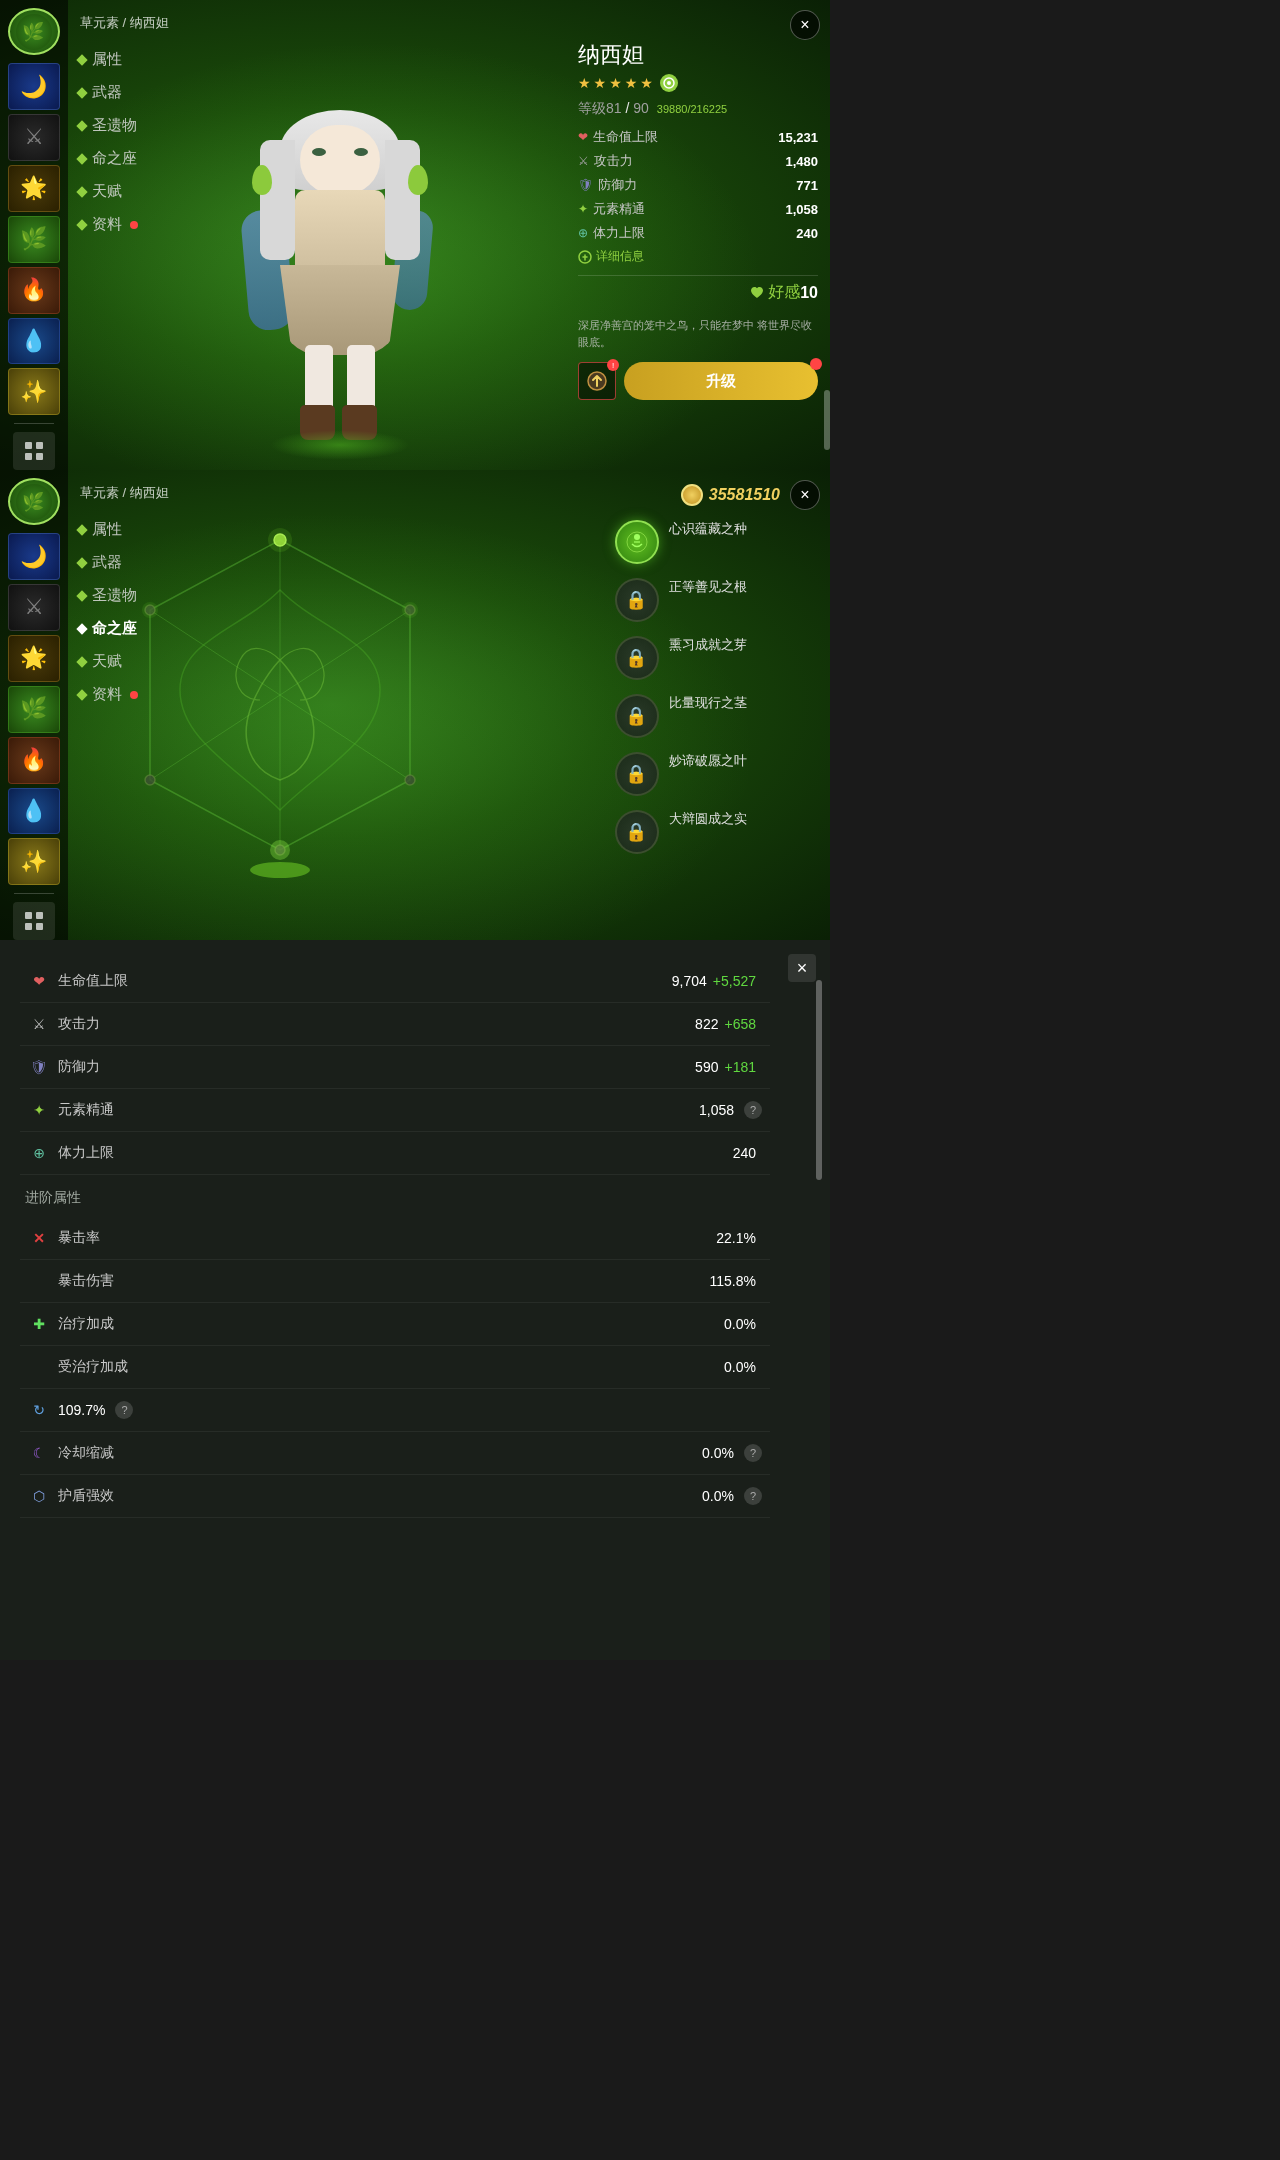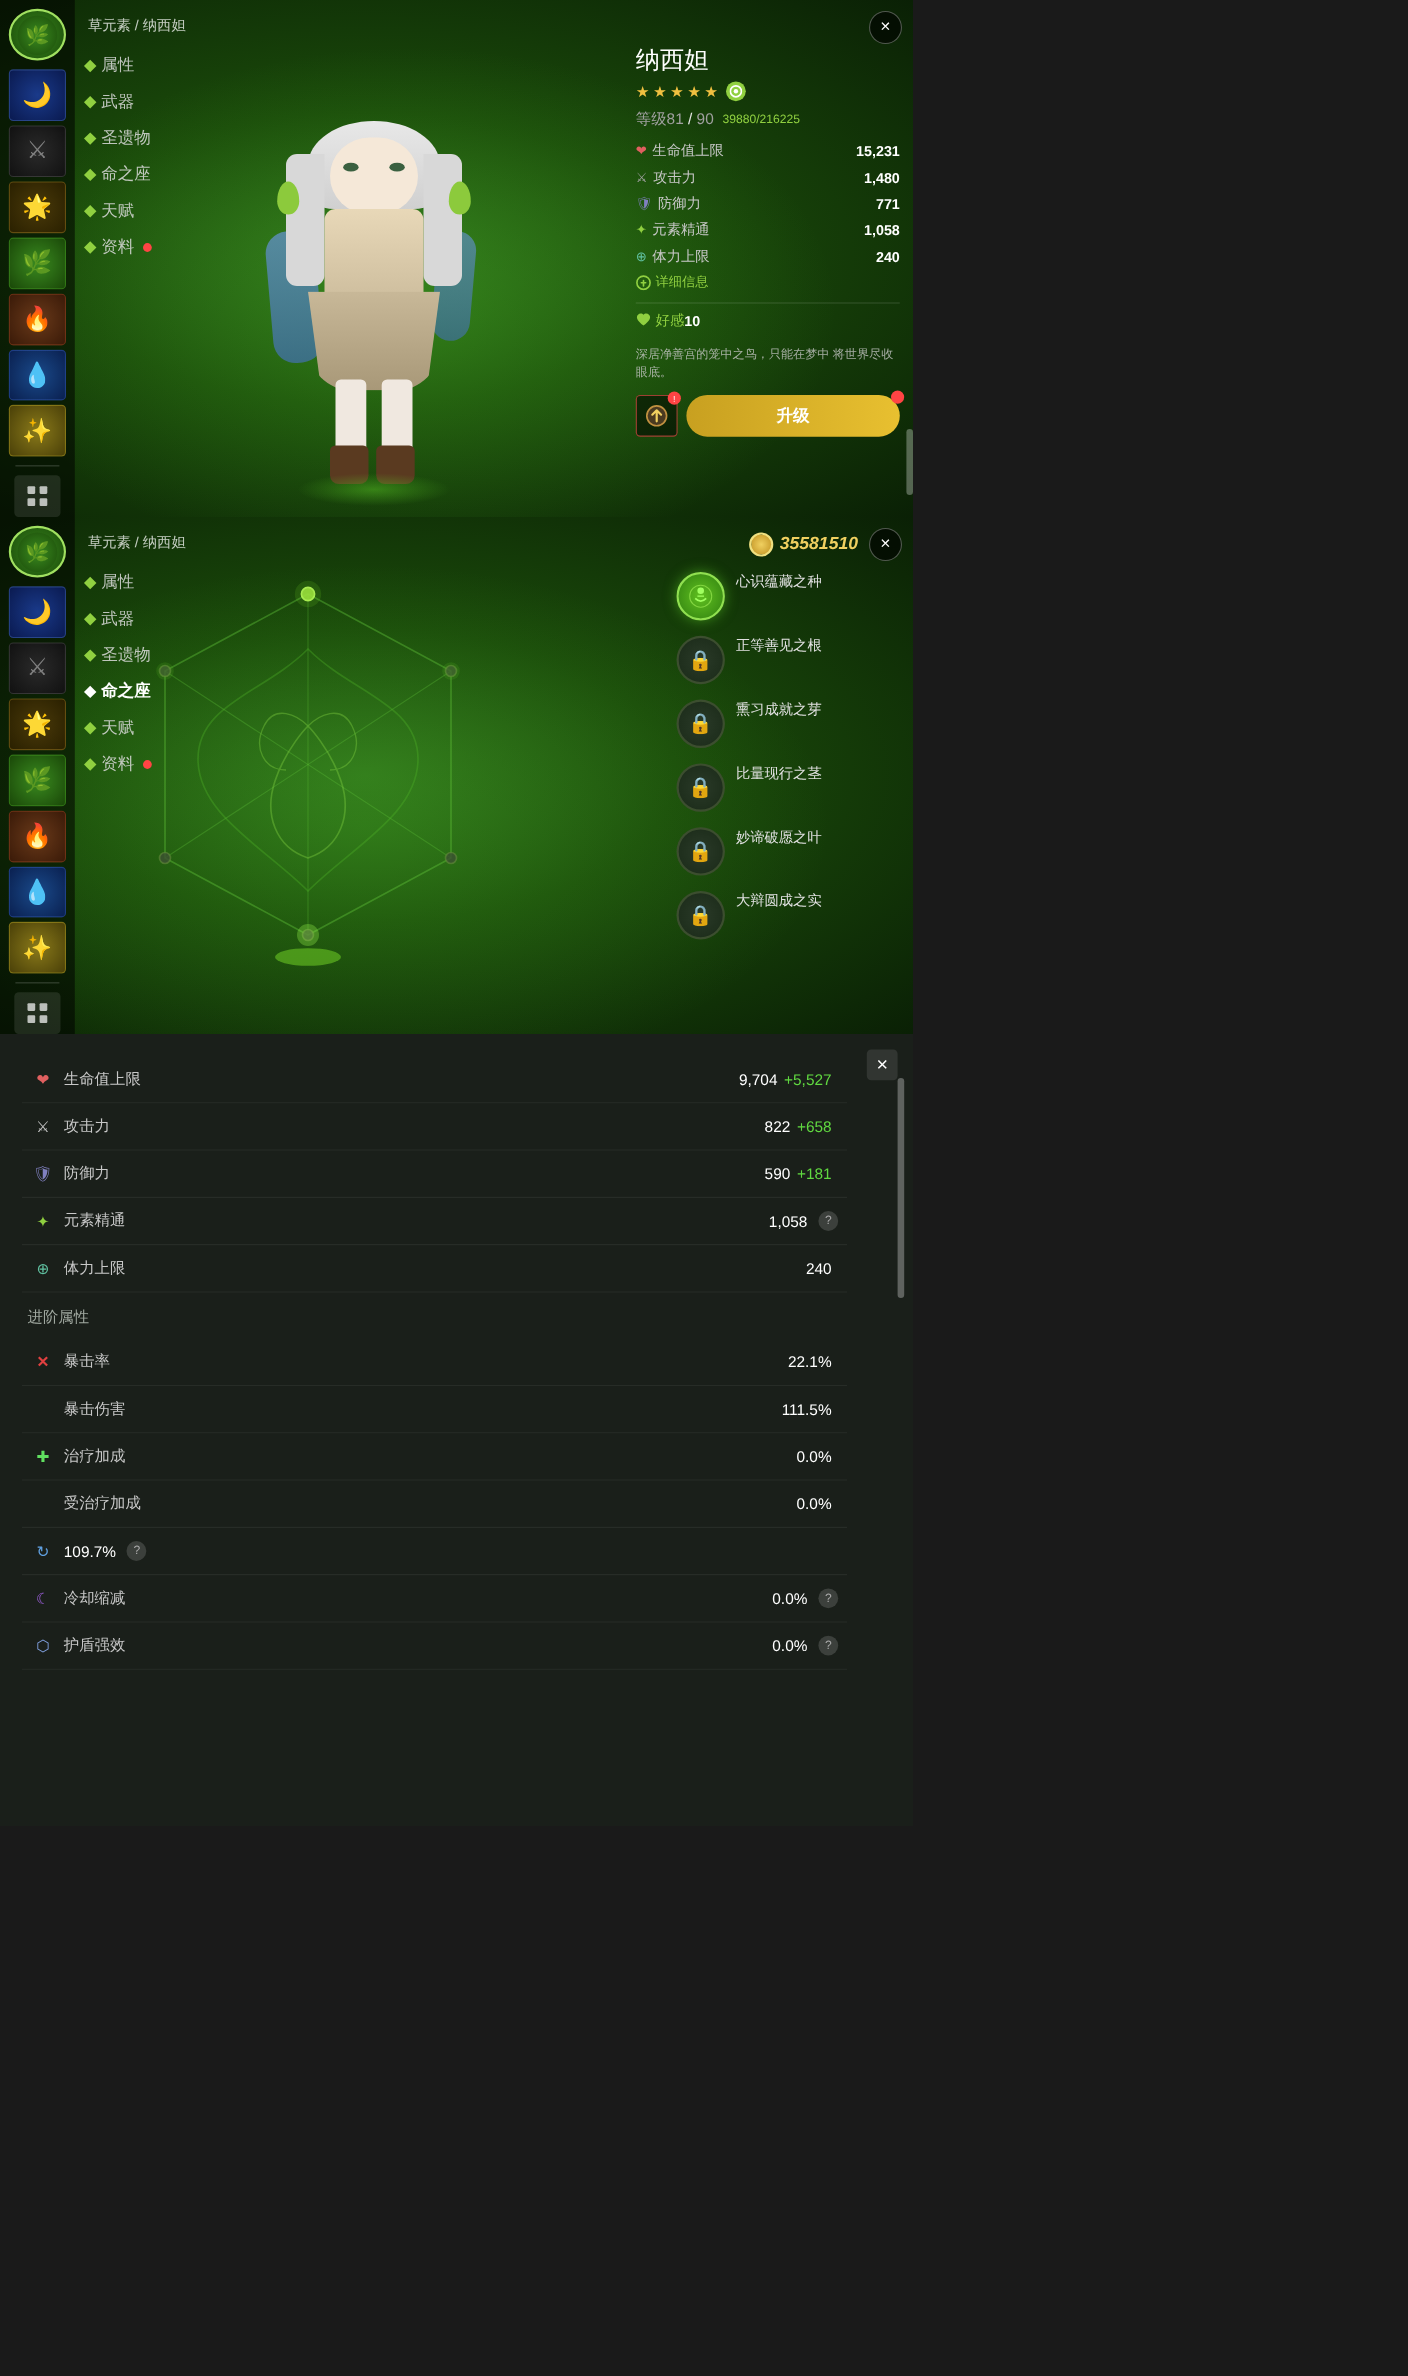--- a/index.html
+++ b/index.html
@@ -214,25 +214,25 @@
       color: #90d040;
       font-size: 12px;
       cursor: pointer;
       margin: 6px 0 10px;
       display: flex;
       align-items: center;
       gap: 4px;
     }
     .affinity-row {
       display: flex;
-      justify-content: flex-start;
+      justify-content: flex-end;
       align-items: center;
       padding: 6px 0;
       border-top: 1px solid rgba(255,255,255,0.15);
-      font-size: 13px;
+      font-size: 16px;
     }
     .affinity-label { color: #90d040; display: flex; align-items: center; gap: 4px; }
     .affinity-value { color: #fff; font-weight: bold; }
     .char-desc {
       color: rgba(200,200,200,0.8);
       font-size: 11px;
       line-height: 1.5;
       margin-top: 8px;
     }
     .upgrade-btn-row {
@@ -985,21 +985,21 @@
   <div class="section-title">进阶属性</div>
 
   <div class="stat-detail-row">
     <div class="stat-detail-icon" style="color:#e04040; font-weight:bold">✕</div>
     <div class="stat-detail-label">暴击率</div>
     <div class="stat-detail-base">22.1%</div>
   </div>
   <div class="stat-detail-row">
     <div class="stat-detail-icon"></div>
     <div class="stat-detail-label">暴击伤害</div>
-    <div class="stat-detail-base">111.5%</div>
+    <div class="stat-detail-base">115.8%</div>
   </div>
   <div class="stat-detail-row">
     <div class="stat-detail-icon" style="color:#60e060">✚</div>
     <div class="stat-detail-label">治疗加成</div>
     <div class="stat-detail-base">0.0%</div>
   </div>
   <div class="stat-detail-row">
     <div class="stat-detail-icon"></div>
     <div class="stat-detail-label">受治疗加成</div>
     <div class="stat-detail-base">0.0%</div>

